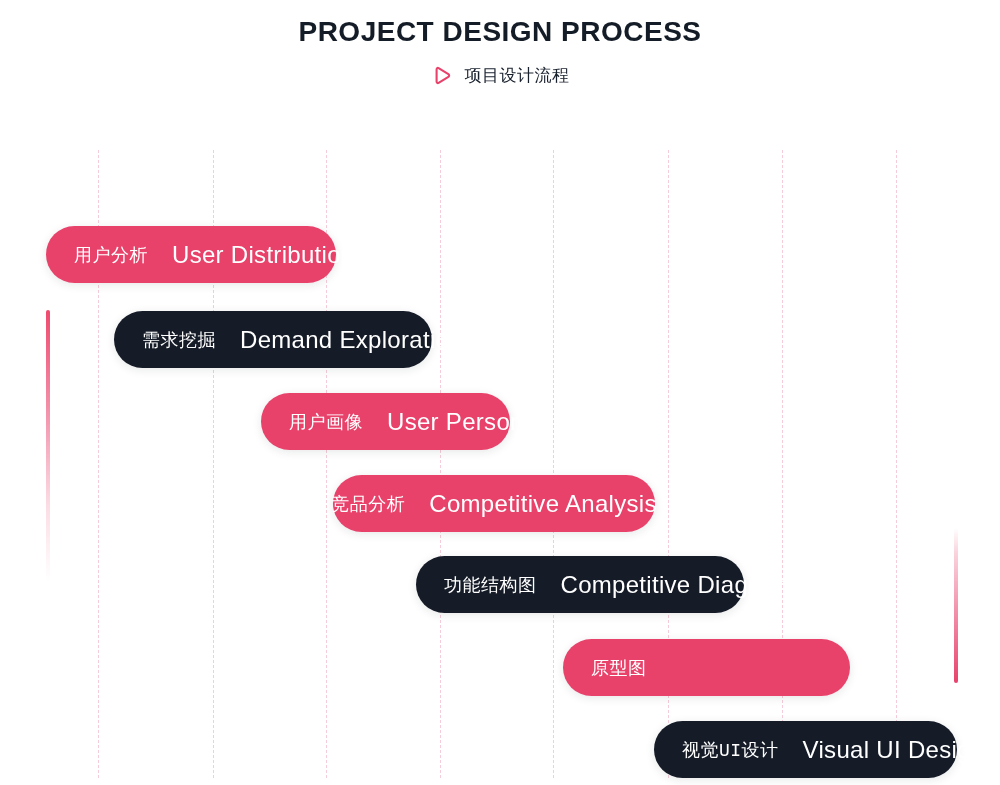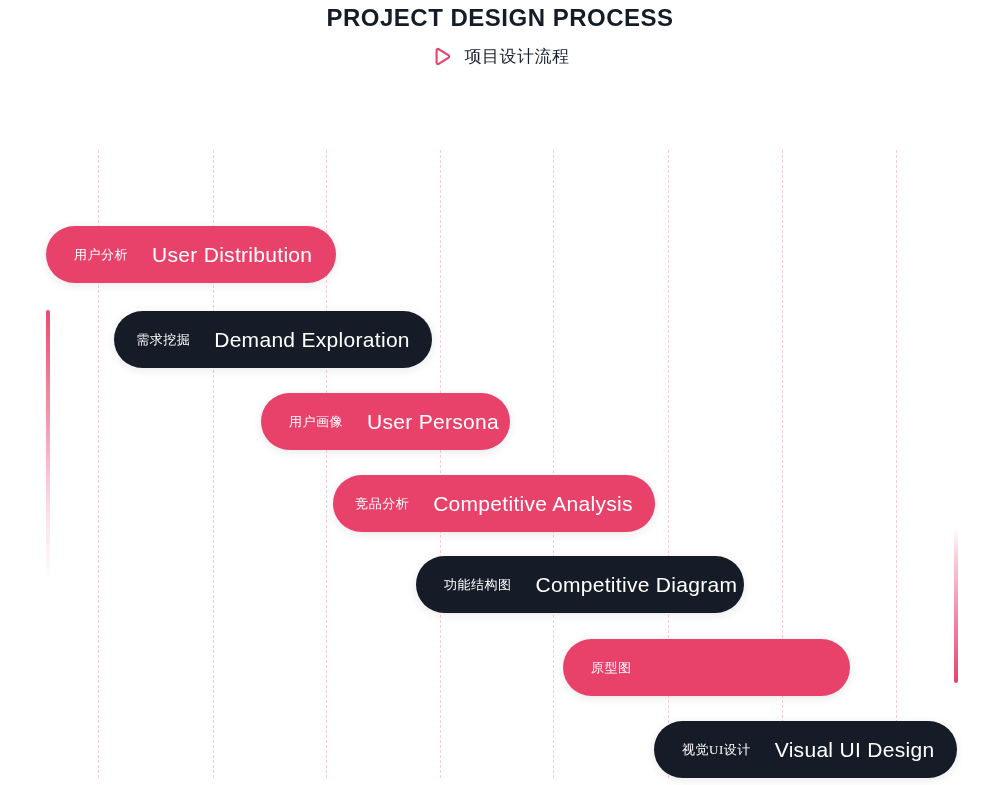--- a/index.html
+++ b/index.html
@@ -26,22 +26,22 @@
   
   .header {
     position: absolute;
     top: 0;
     left: 0;
     width: 1000px;
     text-align: center;
     z-index: 6;
   }
   .page-title {
-    margin: 4px;
-    font-size: 24px;
+    margin: 16px;
+    font-size: 28px;
     font-weight: 700;
     letter-spacing: 0.5px;
     color: #141c27;
     font-family: "Liberation Sans", "DejaVu Sans", sans-serif;
   }
   .subtitle-row {
     margin-top: 13px;
     display: flex;
     align-items: center;
     justify-content: center;
@@ -105,27 +105,27 @@
     box-shadow: 0 2px 10px rgba(20, 28, 39, 0.10);
   }
   .pill.pink {
     background: #e8426b;
   }
   .pill.dark {
     background: #151c28;
   }
   .pill .cn {
     color: #ffffff;
-    font-size: 13px;
+    font-size: 18px;
     letter-spacing: 0.5px;
-    font-family: Liberation Serif, serif;
+    font-family: Liberation Mono, monospace;
   }
   .pill .en {
     color: #ffffff;
-    font-size: 21px;
+    font-size: 24px;
     margin-left: 24px;
     letter-spacing: 0.3px;
     font-family: "Liberation Sans", "DejaVu Sans", sans-serif;
   }
 </style>
 </head>
 <body>
 
 <div id="canvas">
 
@@ -155,21 +155,21 @@
       </span>
       <span class="subtitle-text">项目设计流程</span>
     </div>
   </div>
 
   <div id="steps-layer">
       <div class="pill pink" style="left: 46px; top: 226px; width: 290px;">
         <span class="cn">用户分析</span>
         <span class="en">User Distribution</span>
       </div>
-      <div class="pill dark" style="left: 114px; top: 311px; width: 318px; justify-content: center;">
+      <div class="pill dark" style="left: 114px; top: 311px; width: 318px;">
         <span class="cn">需求挖掘</span>
         <span class="en">Demand Exploration</span>
       </div>
       <div class="pill pink" style="left: 261px; top: 393px; width: 249px;">
         <span class="cn">用户画像</span>
         <span class="en">User Persona</span>
       </div>
       <div class="pill pink" style="left: 333px; top: 475px; width: 322px; justify-content: center;">
         <span class="cn">竞品分析</span>
         <span class="en">Competitive Analysis</span>

